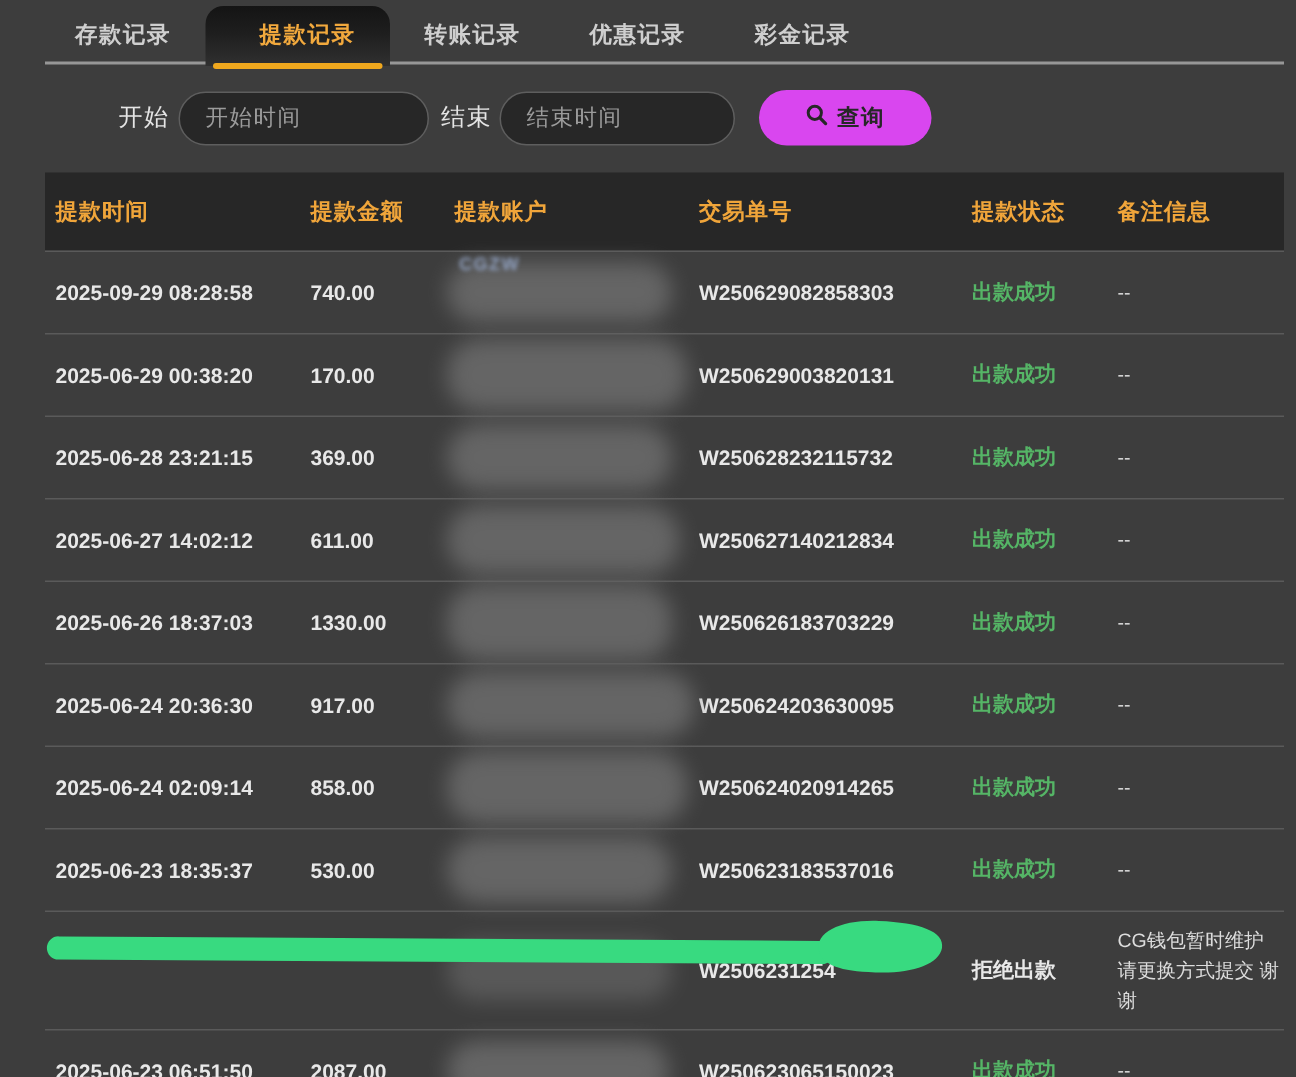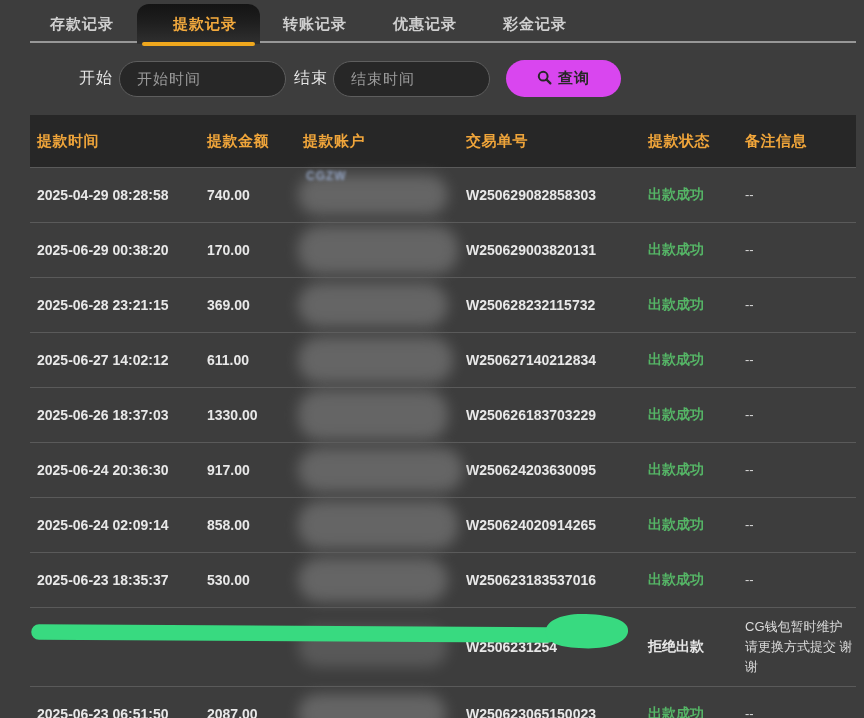--- a/index.html
+++ b/index.html
@@ -117,21 +117,21 @@
   <div class="trow thead">
       <div class="cell">提款时间</div>
       <div class="cell">提款金额</div>
       <div class="cell">提款账户</div>
       <div class="cell">交易单号</div>
       <div class="cell">提款状态</div>
       <div class="cell">备注信息</div>
     </div>
   <div class="tbody">
       <div class="trow">
-    <div class="cell time">2025-04-29 08:28:58</div>
+    <div class="cell time">2025-09-29 08:28:58</div>
     <div class="cell amount">740.00</div>
     <div class="cell account">
           <div class="acct-blob" style="width: 150px; height: 40px;"></div>
           <span class="acct-partial">CGZW</span>
         </div>
     <div class="cell txn">W250629082858303</div>
     <div class="cell status" style="color: rgb(85, 181, 102);">出款成功</div>
     <div class="cell remark">
           <span class="remark-text">--</span>
         </div>

